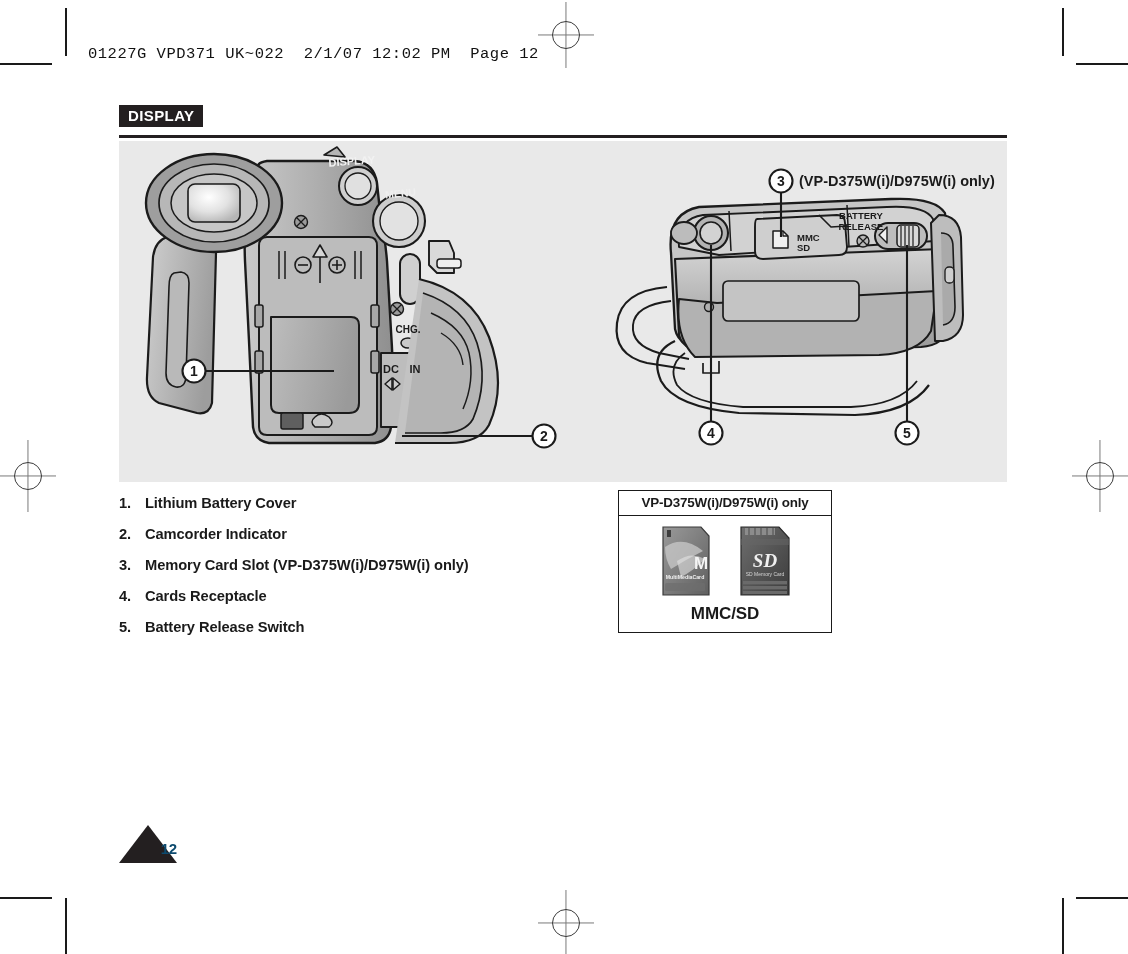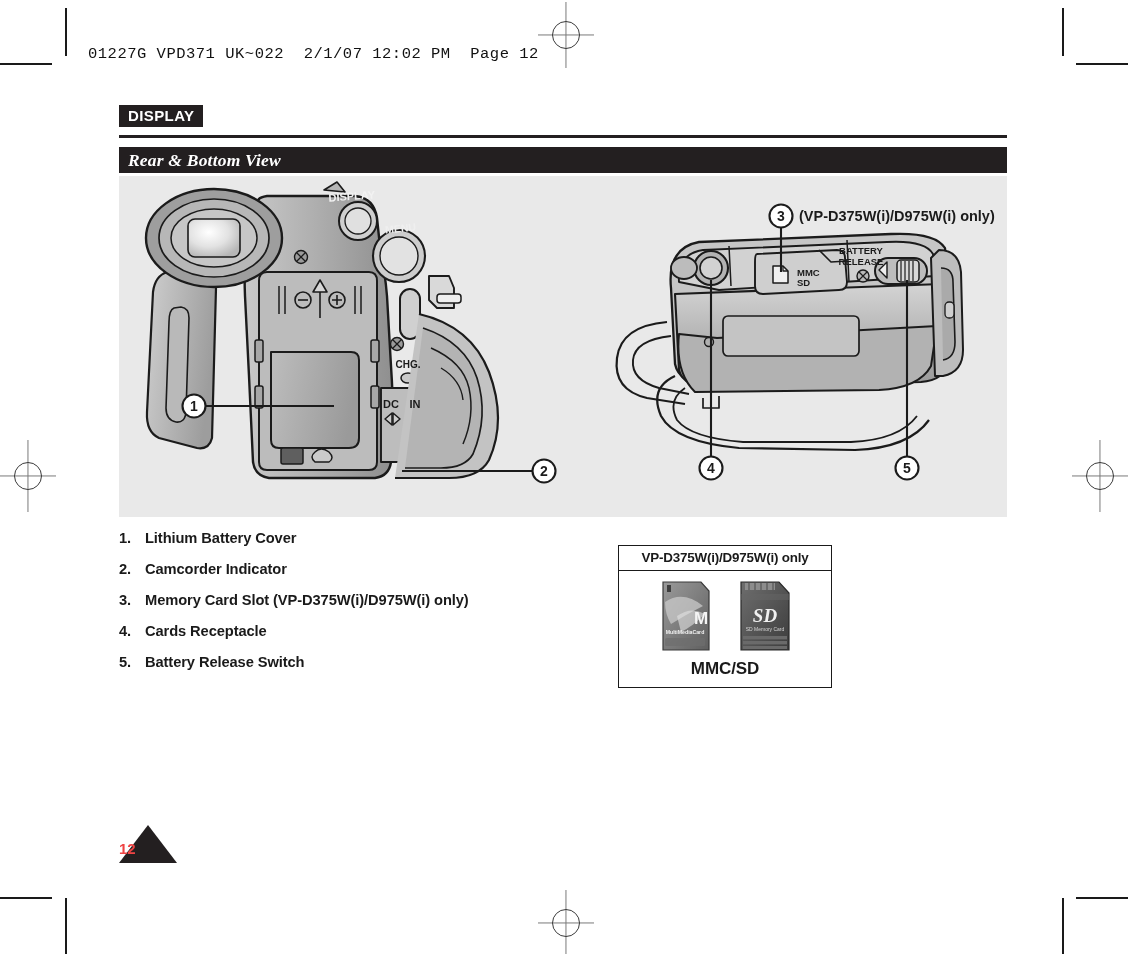--- a/index.html
+++ b/index.html
@@ -62,39 +62,39 @@
   }
   .numlist .li .n{width:26px;flex:0 0 26px;}
   .numlist .li .t{flex:1;}
 
   .cards{position:absolute;left:499px;top:-5px;width:260px;}
   .cards-h{
     font-size:19px;font-weight:bold;color:#1b2a4a;
     text-decoration:underline;text-underline-offset:3px;letter-spacing:-0.2px;
     margin-bottom:8px;
   }
-  .cards-table{border:1.3px solid #1a1a1a;width:212px;background:#fff;margin-top:20px;}
+  .cards-table{border:1.3px solid #1a1a1a;width:212px;background:#fff;}
   .cards-th{
     border-bottom:1.3px solid #1a1a1a;text-align:center;
     font-size:13.4px;font-weight:bold;color:#1a1a1a;padding:4px 0 5px 0;letter-spacing:-0.2px;
   }
   .cards-body{padding:9px 0 8px 0;text-align:center;}
   .card-imgs{display:flex;justify-content:center;gap:24px;align-items:flex-start;}
   .cards-cap{font-size:17px;font-weight:bold;color:#1a1a1a;margin-top:7px;letter-spacing:-0.1px;}
 
   
   .pageflag{position:absolute;left:119px;top:825px;width:58px;height:40px;}
   .pageflag .tri{
     position:absolute;left:0;top:0;width:0;height:0;
     border-left:29px solid transparent;border-right:29px solid transparent;
     border-bottom:38px solid #231f20;
   }
   .pageflag .num{
-    position:absolute;left:0;top:15px;width:58px;text-align:left;
-    color:#ef4444;font-size:15px;font-weight:bold;letter-spacing:-0.2px;
+    position:absolute;left:0;top:15px;width:58px;text-align:right;
+    color:#0c4a6e;font-size:15px;font-weight:bold;letter-spacing:-0.2px;
   }
 </style>
 </head>
 <body>
 
 <div class="page">
 
   <div class="cropline" style="left:65px;top:8px;width:1.6px;height:48px;"></div>
   <div class="cropline" style="left:1062px;top:8px;width:1.6px;height:48px;"></div>
   <div class="cropline" style="left:0px;top:63px;width:52px;height:1.7px;"></div>
@@ -125,23 +125,20 @@
       <div class="rc"></div>
   </div>
 
   <div class="prepress">01227G VPD371 UK~022  2/1/07 12:02 PM  Page 12</div>
 
   <div class="content">
 
     <div class="lang-badge">DISPLAY</div>
     <div class="title-rule"></div>
 
-    <div class="section-bar">
-      <span>Rear &amp; Bottom View</span>
-    </div>
 
     
     <div class="illus">
       <svg width="888" height="341" viewBox="0 0 888 341" xmlns="http://www.w3.org/2000/svg">
         <defs>
           <linearGradient id="bodyGrad" x1="0" y1="0" x2="1" y2="0">
             <stop offset="0" stop-color="#c9c9c9"></stop>
               <stop offset="0.45" stop-color="#b0b0b0"></stop>
             <stop offset="1" stop-color="#8f8f8f"></stop>
           </linearGradient>

